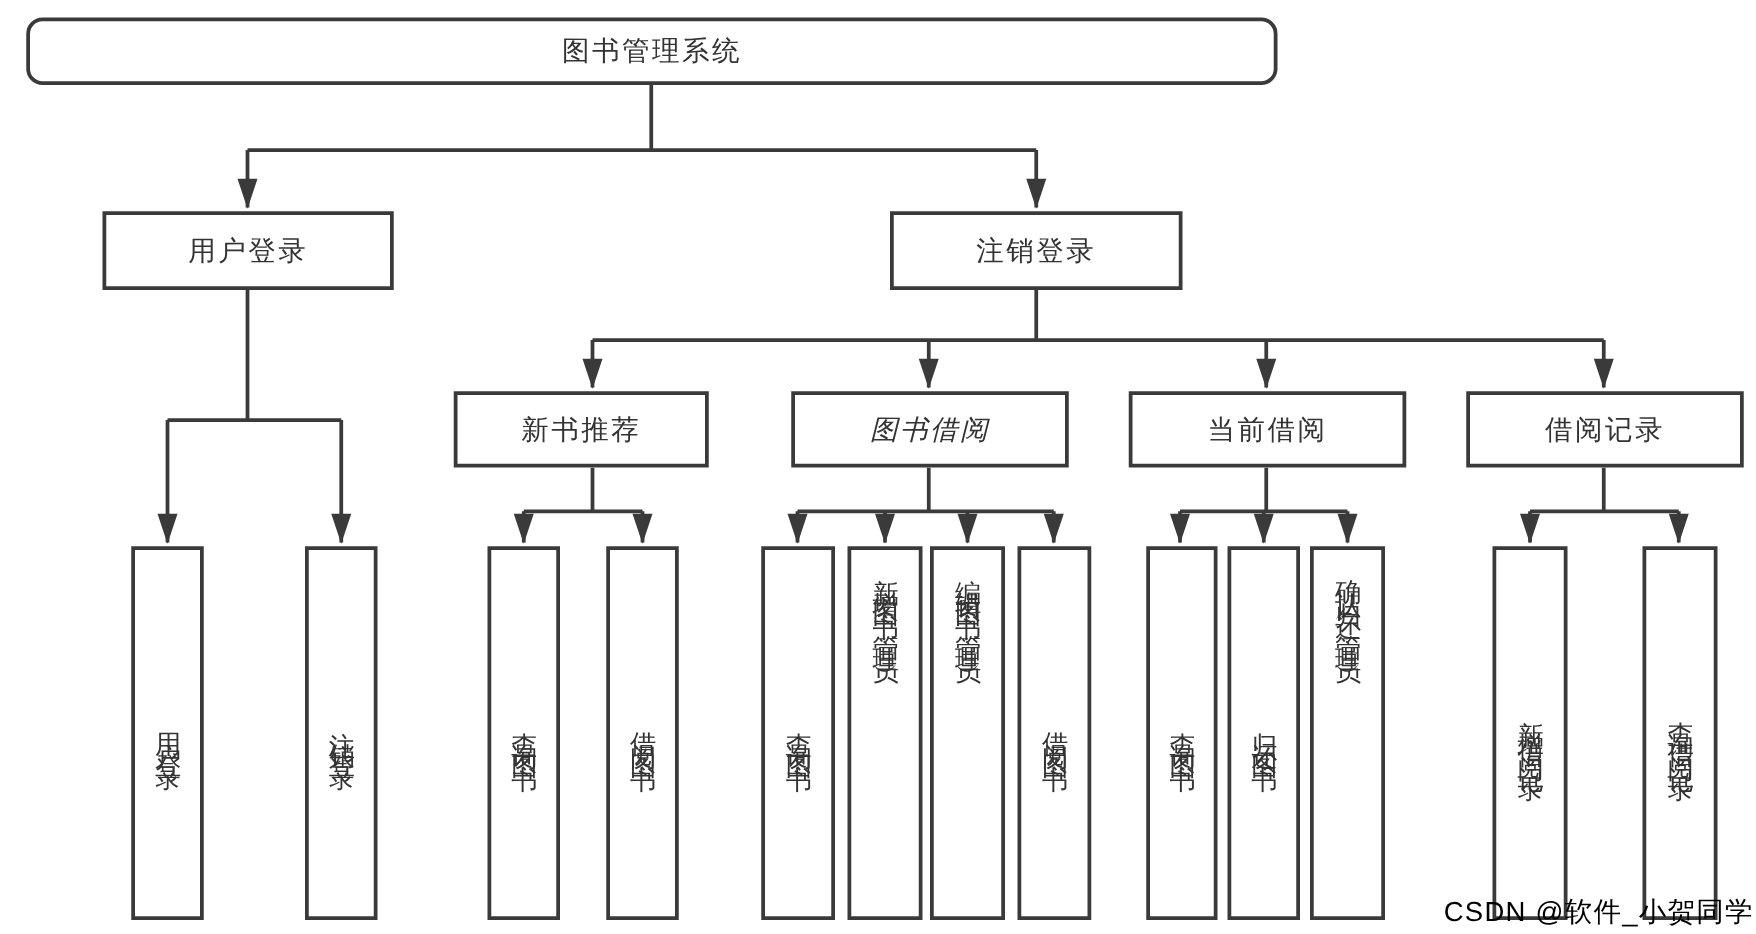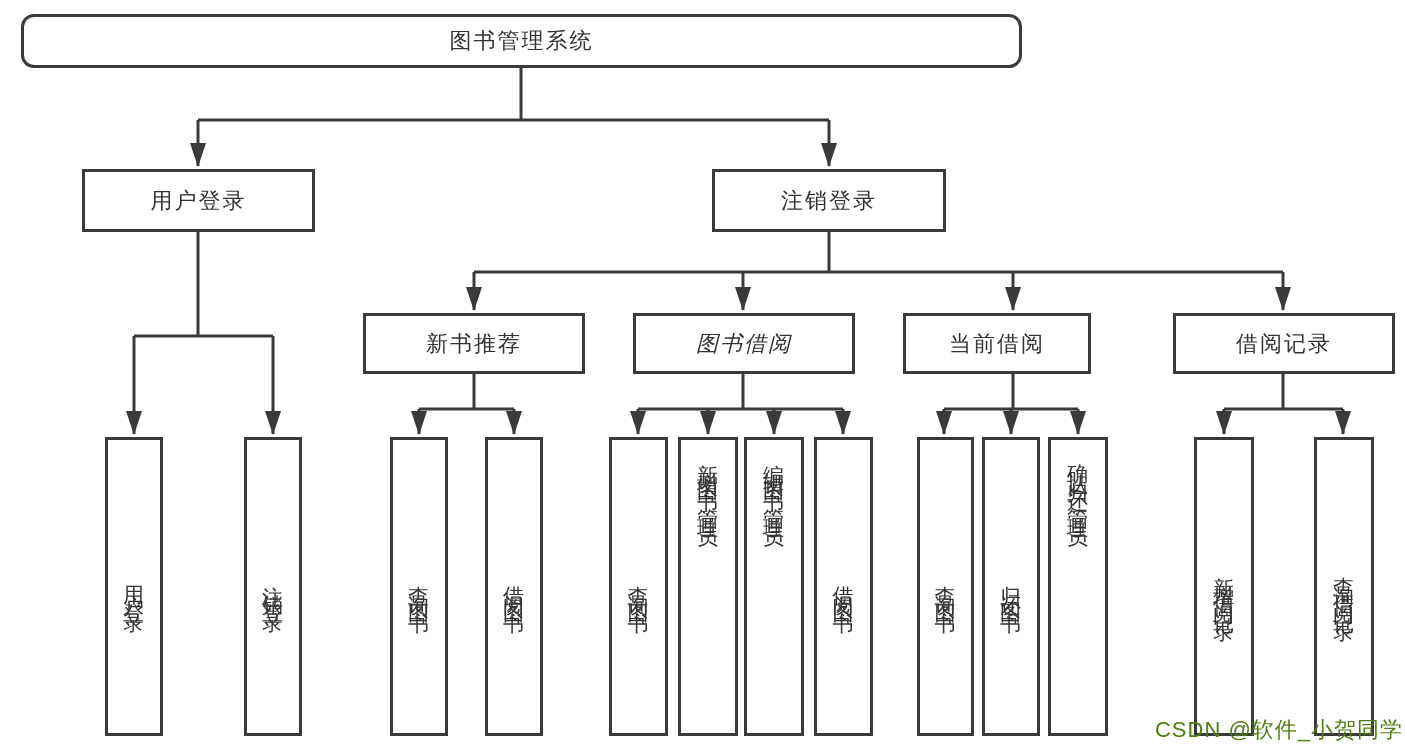--- a/index.html
+++ b/index.html
@@ -18,40 +18,40 @@
   .leaf .vtext{
     writing-mode:vertical-rl;font-size:21px;letter-spacing:9px;line-height:1;
     white-space:nowrap;
   }
   .leaf.vtop{align-items:flex-start;}
   .leaf.vtop .vtext{padding-top:7px;}
   
   #n-root{left:21px;top:14px;width:1001px;height:54px;border-radius:13px;}
   #n-user-login{left:82px;top:169px;width:233px;height:63px;}
   #n-book-mgmt{left:712px;top:169px;width:234px;height:63px;}
-  #n-new-book-rec{left:363px;top:313px;width:222px;height:61px;}
+  #n-new-book-rec{left:363px;top:313px;width:204px;height:61px;}
   #n-book-borrow{left:633px;top:313px;width:222px;height:61px;font-style:italic;}
-  #n-current-borrow{left:903px;top:313px;width:188px;height:61px;}
+  #n-current-borrow{left:903px;top:313px;width:222px;height:61px;}
   #n-borrow-record{left:1173px;top:313px;width:222px;height:61px;}
   #n-leaf-login{left:105px;width:58px;}
   #n-leaf-logout{left:244px;width:58px;}
   #n-leaf-nb-query{left:390px;width:58px;}
   #n-leaf-nb-borrow{left:485px;width:58px;}
   #n-leaf-bb-query{left:609px;width:59px;}
   #n-leaf-bb-add{left:678px;width:60px;}
   #n-leaf-bb-edit{left:744px;width:60px;}
   #n-leaf-bb-borrow{left:814px;width:59px;}
   #n-leaf-cb-query{left:917px;width:57px;}
   #n-leaf-cb-return{left:982px;width:58px;}
   #n-leaf-cb-confirm{left:1048px;width:60px;}
   #n-leaf-br-add{left:1194px;width:60px;}
   #n-leaf-br-query{left:1314px;width:60px;}
   #watermark{
     position:absolute;top:715px;right:2px;z-index:10;
-    font-size:22px;color:#4d7c0f;white-space:nowrap;letter-spacing:1px;
+    font-size:22px;color:#000000;white-space:nowrap;letter-spacing:1px;
   }
 </style>
 </head>
 <body>
 
 <div id="stage">
 
   <svg id="connectors" width="1405" height="747" viewBox="0 0 1405 747">
     <g stroke="#3a3a3a" stroke-width="3" fill="none">
       <path d="M521 68 V120 M198 120 H829 M198 120 V166 M829 120 V166"></path>

